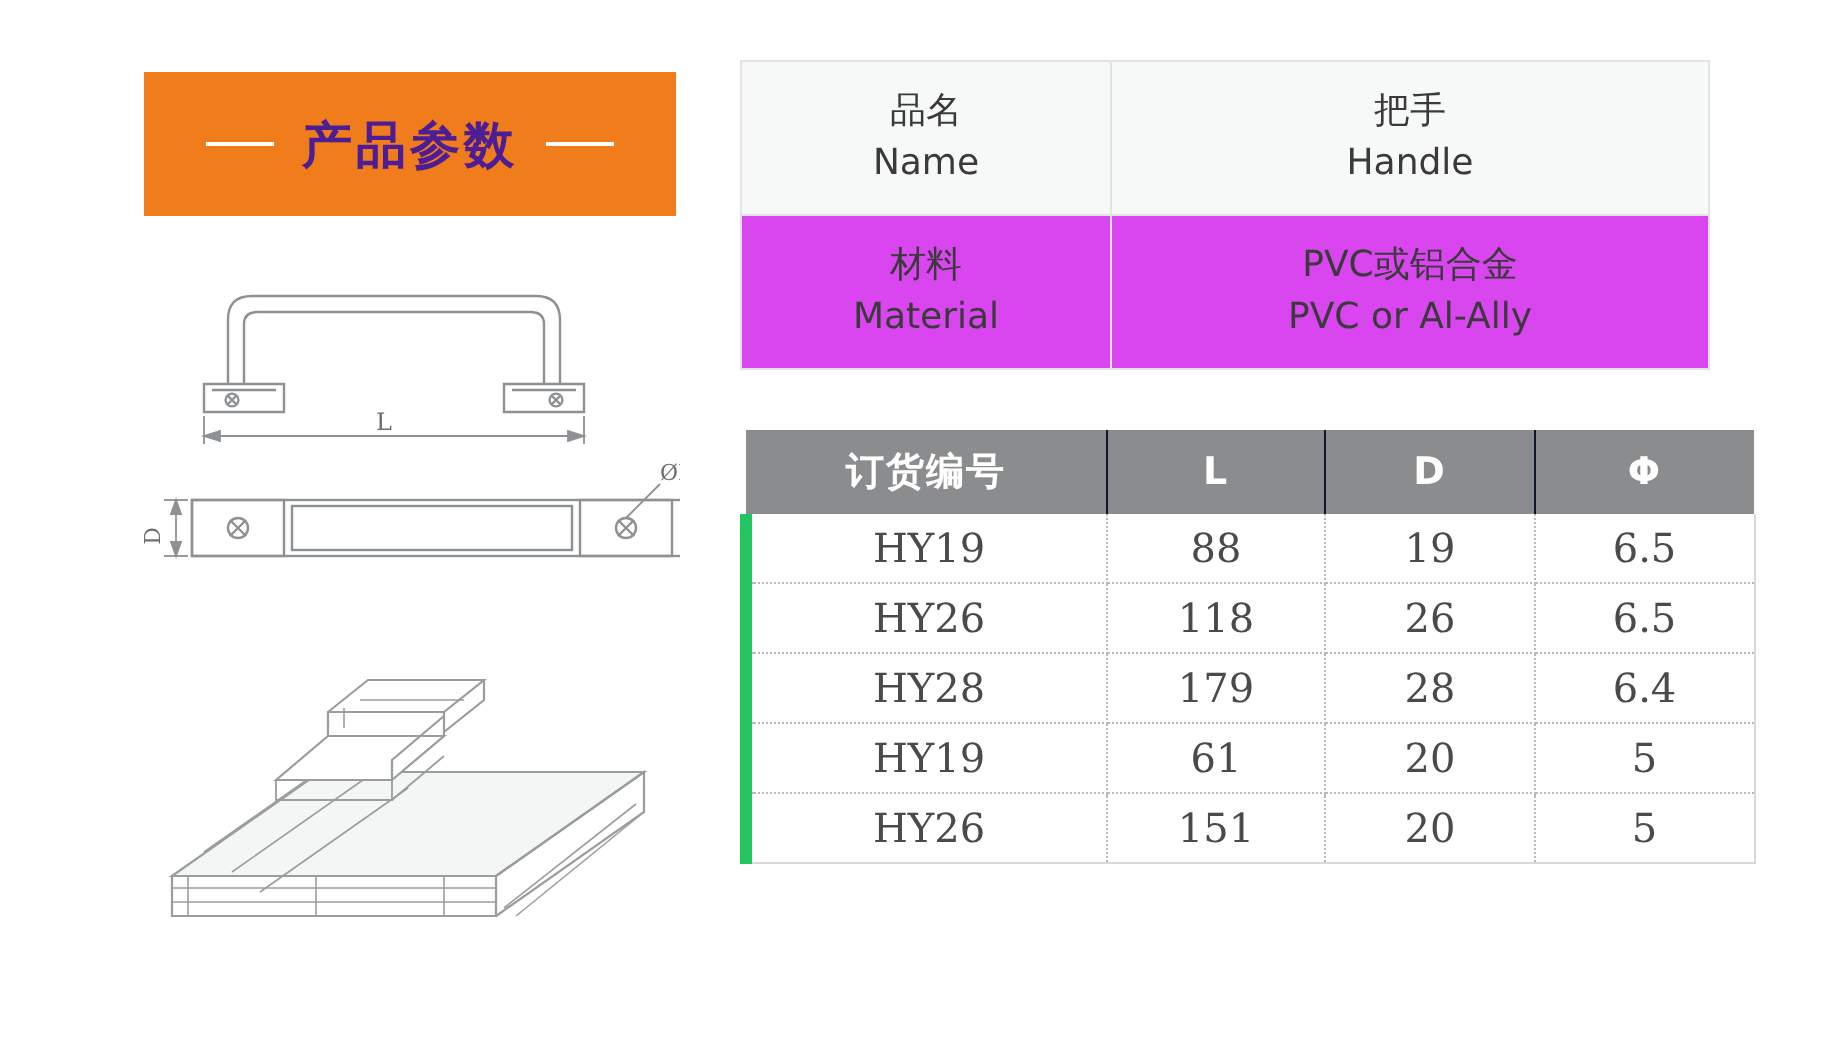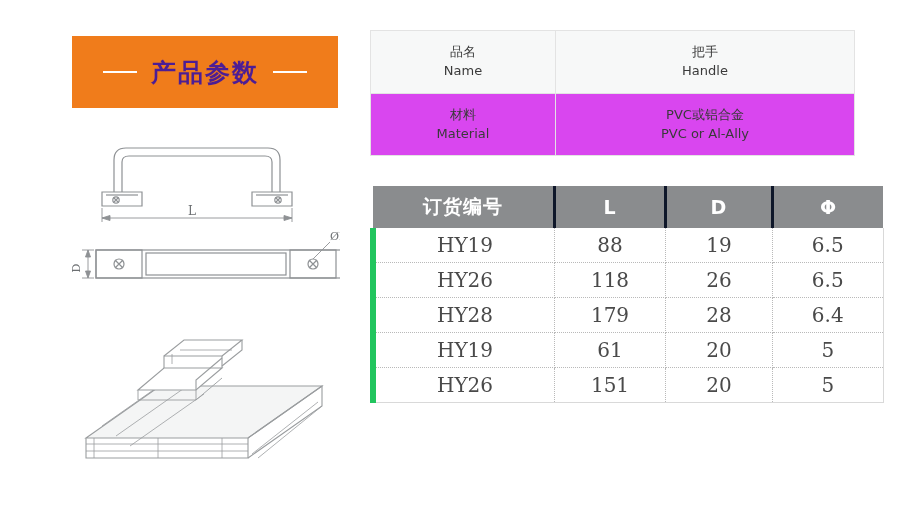--- a/index.html
+++ b/index.html
@@ -73,21 +73,21 @@
   
   table.spec {
     border-collapse: collapse;
     width: 485px;
     table-layout: fixed;
   }
   table.spec td {
     border: 1px solid #e3e3e3;
     text-align: center;
     vertical-align: middle;
-    font-size: 13px;
+    font-size: 18px;
     line-height: 1.45;
     color: #3a3a3a;
     padding: 12px 4px;
     font-family: "DejaVu Sans", "Liberation Sans", sans-serif;
   }
   table.spec tr.row-a td { background: #f7f8f8; }
   table.spec tr.row-b td { background: #d946ef; }
   table.spec td.label { width: 176px; }
   .cell-cn { display: block; }
   .cell-en { display: block; }
@@ -99,21 +99,21 @@
     table-layout: fixed;
     margin-top: 30px;
   }
   table.order th {
     background: #8a8c8e;
     color: #ffffff;
     font-size: 19px;
     font-weight: bold;
     padding: 8px 2px;
     letter-spacing: 1px;
-    border-right: 3px solid #0f172a;
+    border-right: 1px solid #0f172a;
     font-family: "DejaVu Sans", "Liberation Sans", sans-serif;
   }
   table.order th:last-child { border-right: none; }
   table.order th.col-code { width: 176px; }
   table.order th.col-l { width: 104px; }
   table.order th.col-d { width: 100px; }
   table.order th.col-phi { width: 105px; }
 
   table.order td {
     text-align: center;

